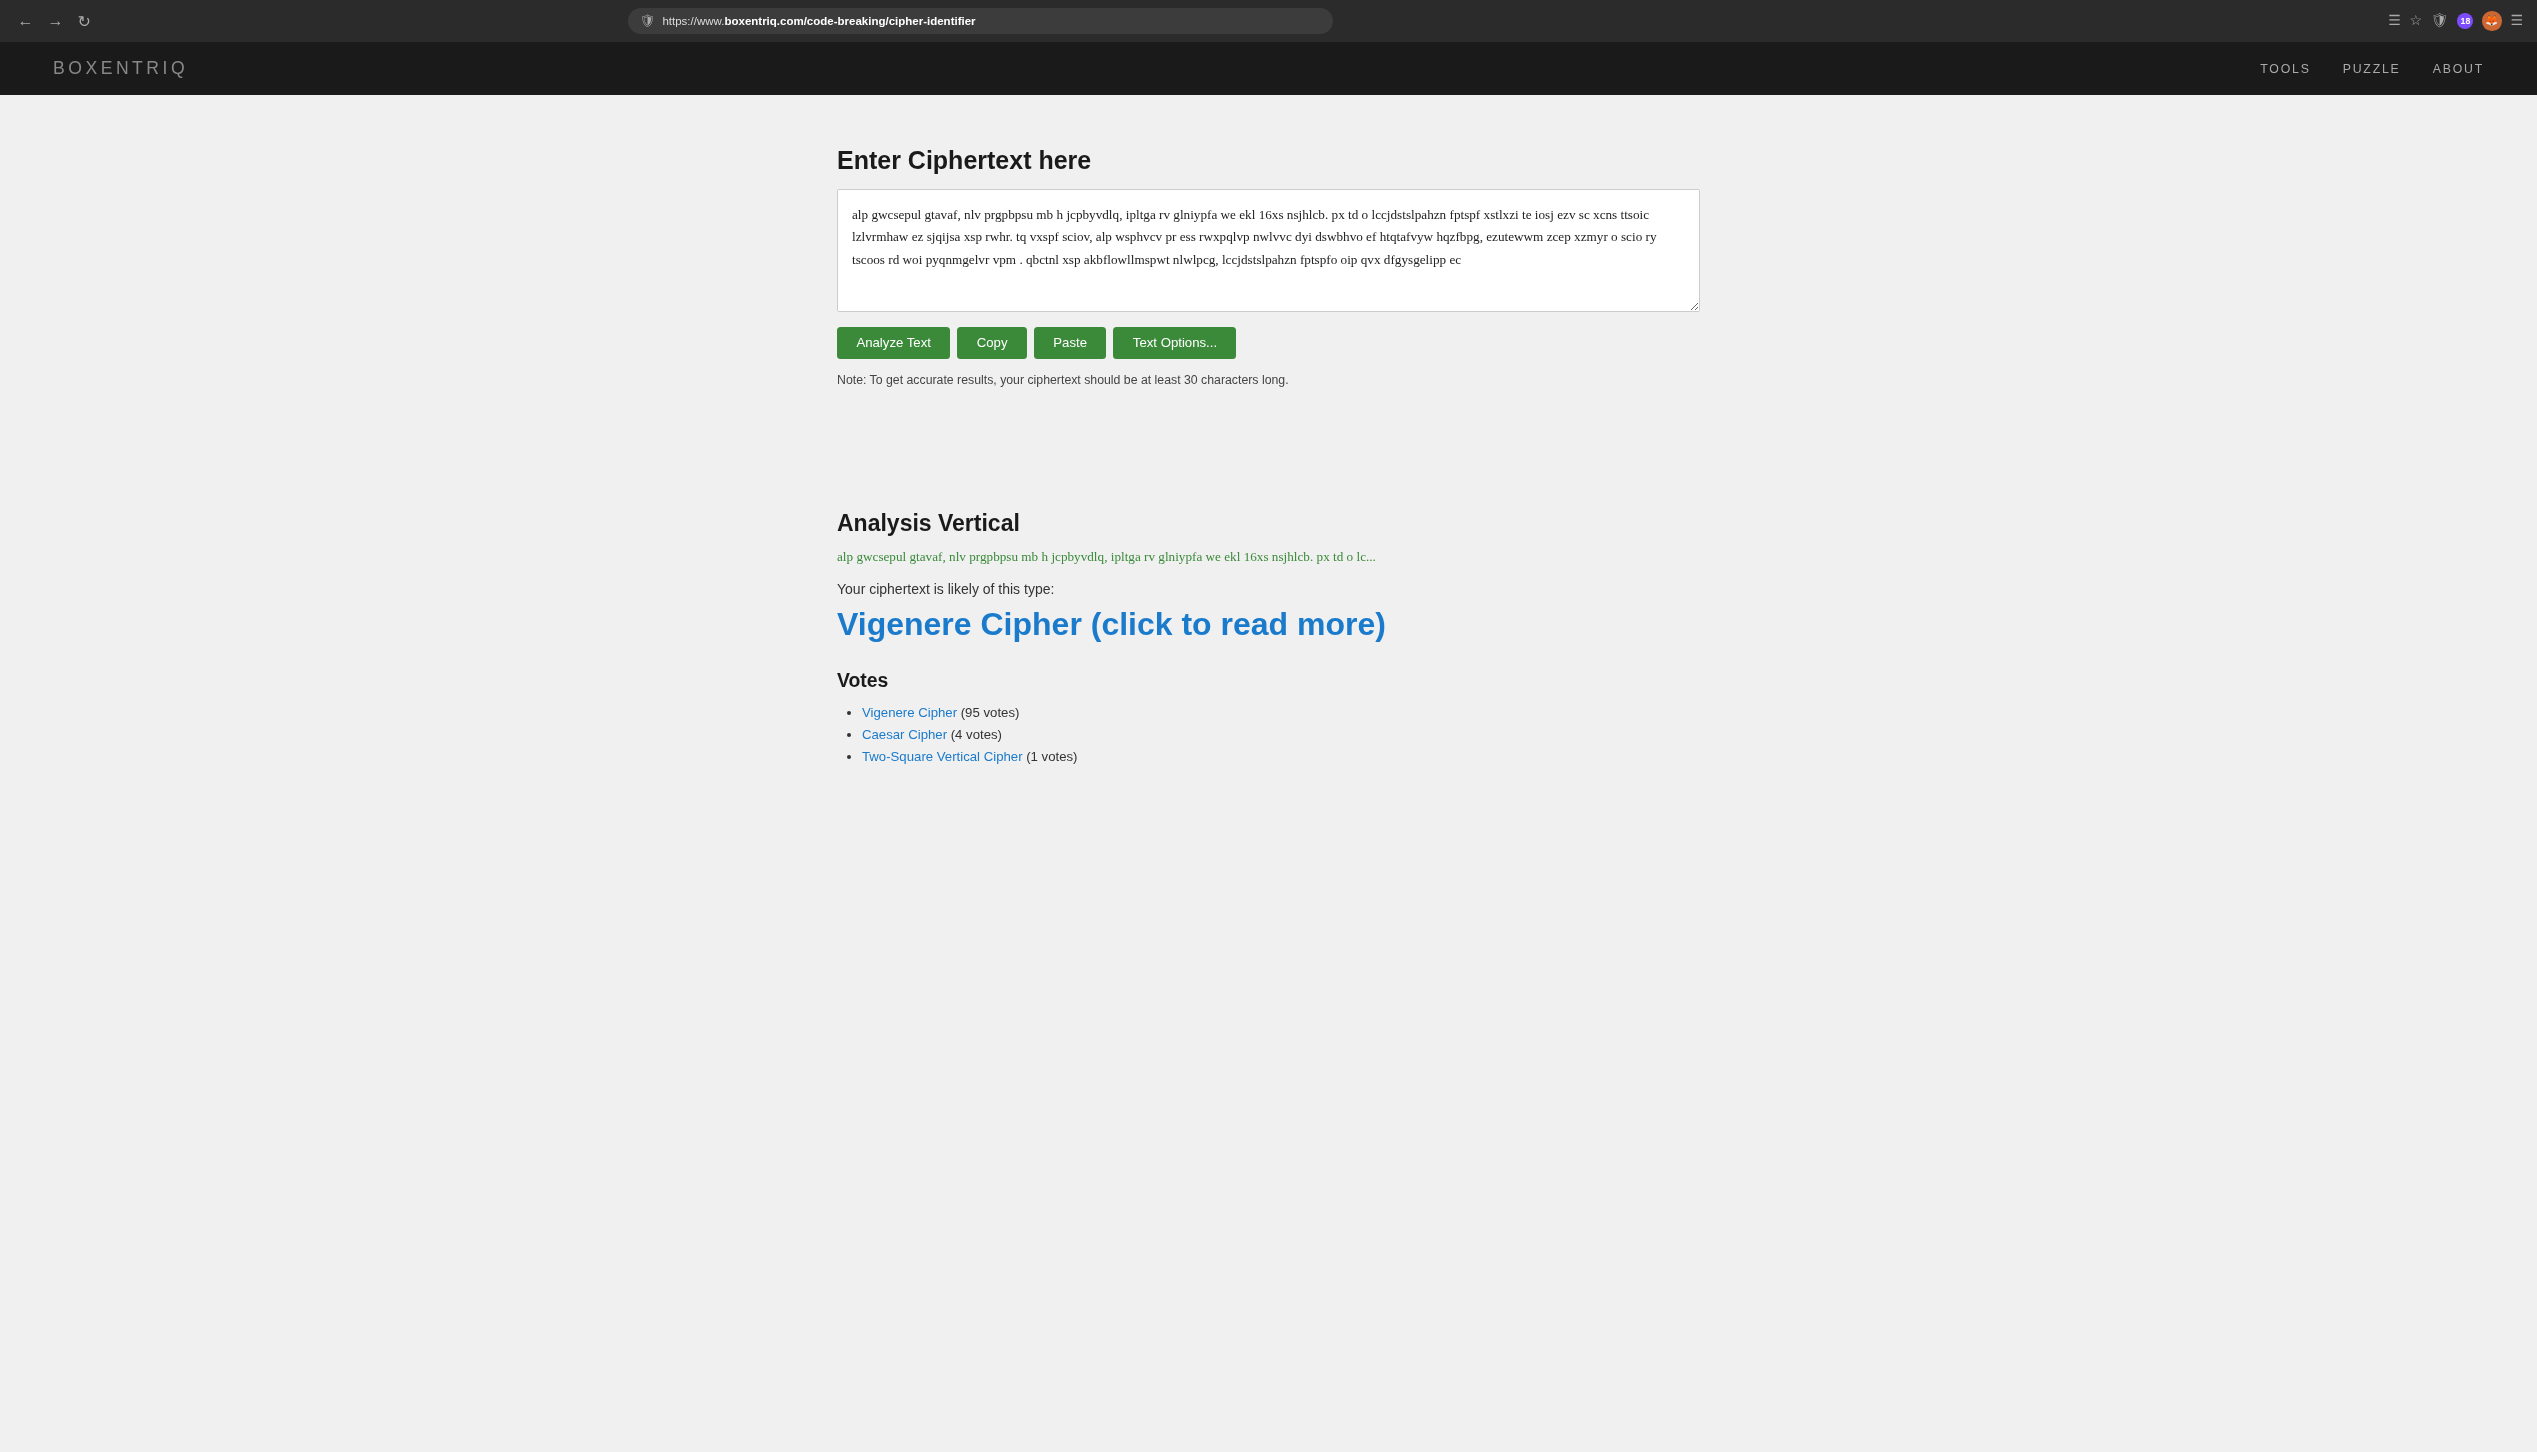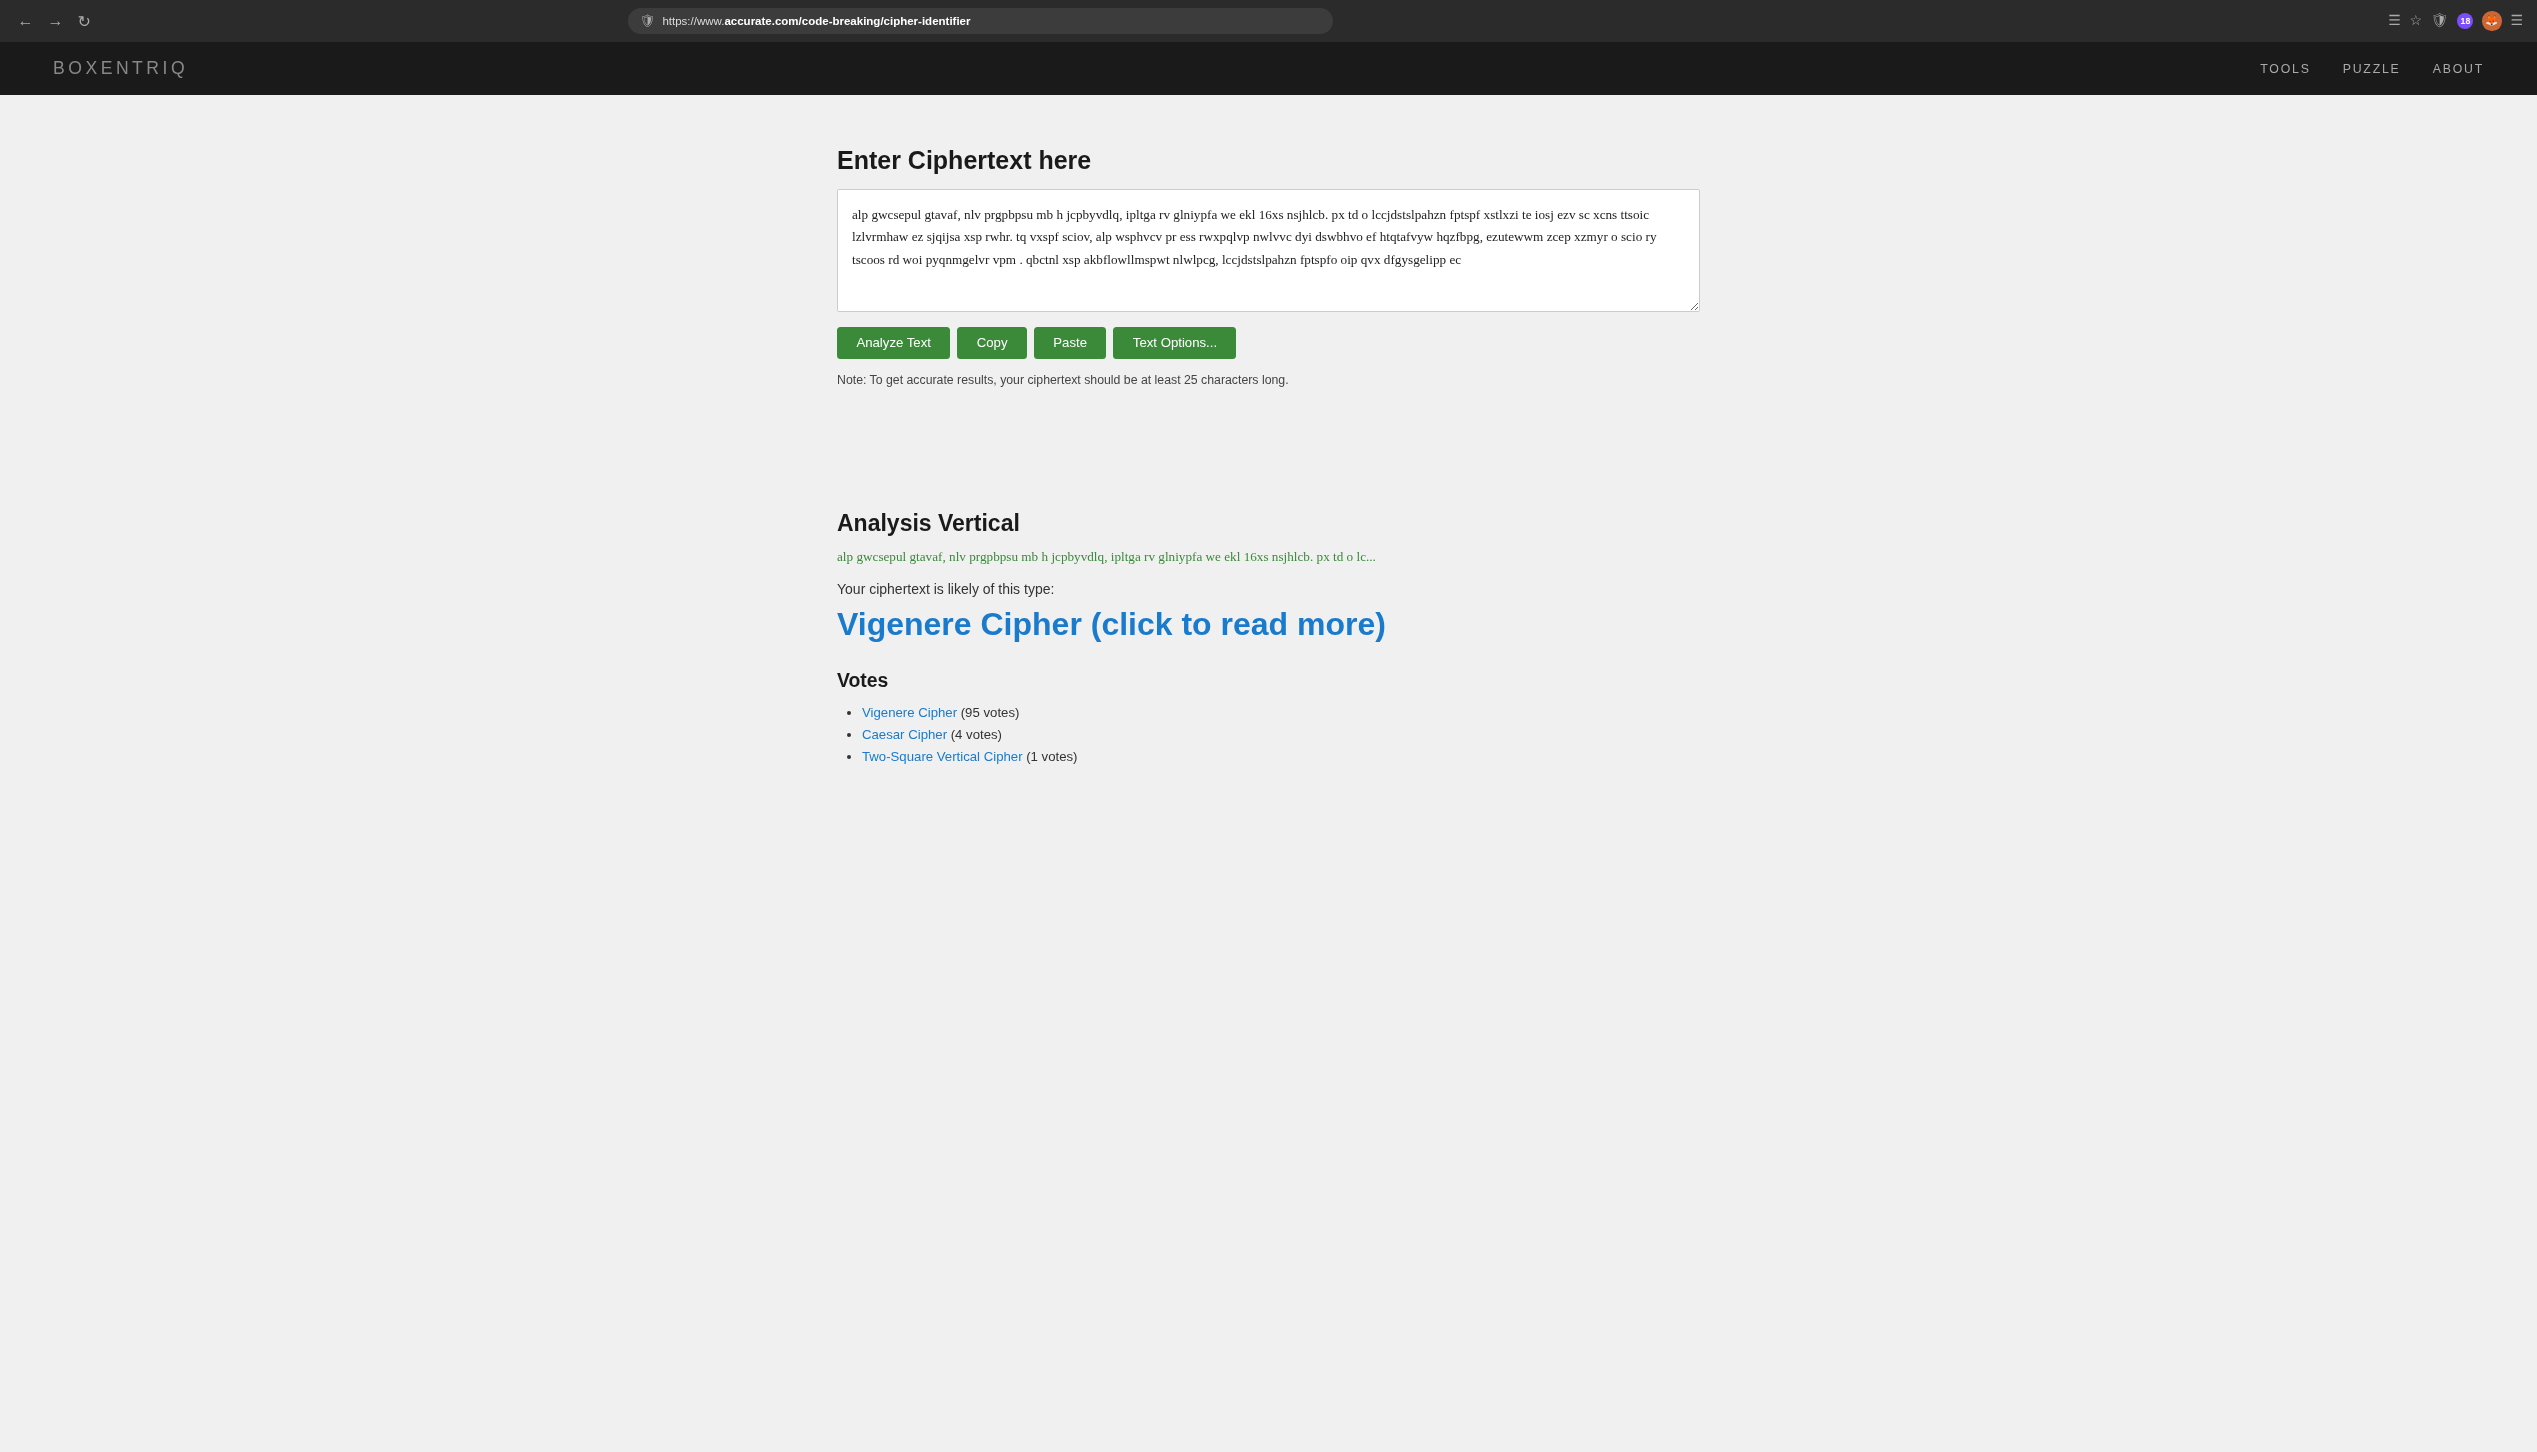--- a/index.html
+++ b/index.html
@@ -247,21 +247,21 @@
 
 <div class="browser-chrome">
   <div class="browser-nav-icons">
     <span class="nav-icon">←</span>
     <span class="nav-icon">→</span>
     <span class="nav-icon">↻</span>
   </div>
   <div class="address-bar-container">
     <span class="address-shield">🛡</span>
     <span class="address-bar-url">
-      https://www.<span>accurate.com</span><span>/code-breaking/cipher-identifier</span>
+      https://www.<span>boxentriq.com</span><span>/code-breaking/cipher-identifier</span>
     </span>
   </div>
   <div class="browser-actions">
     <span class="browser-action-icon">☰</span>
     <span class="browser-action-icon">☆</span>
     <span class="browser-action-icon">🛡</span>
     <div class="badge">18</div>
     <div class="avatar-circle">🦊</div>
     <span class="browser-action-icon">☰</span>
   </div>
@@ -280,21 +280,21 @@
 
   <div class="input-section">
     <h2 class="section-title">Enter Ciphertext here</h2>
     <textarea class="ciphertext-area" style="">alp gwcsepul gtavaf, nlv prgpbpsu mb h jcpbyvdlq, ipltga rv glniypfa we ekl 16xs nsjhlcb. px td o lccjdstslpahzn fptspf xstlxzi te iosj ezv sc xcns ttsoic lzlvrmhaw ez sjqijsa xsp rwhr. tq vxspf sciov, alp wsphvcv pr ess rwxpqlvp nwlvvc dyi dswbhvo ef htqtafvyw hqzfbpg, ezutewwm zcep xzmyr o scio ry tscoos rd woi pyqnmgelvr vpm . qbctnl xsp akbflowllmspwt nlwlpcg, lccjdstslpahzn fptspfo oip qvx dfgysgelipp ec</textarea>
     <div class="button-row">
       <button class="btn-green">Analyze Text</button>
       <button class="btn-green">Copy</button>
       <button class="btn-green">Paste</button>
       <button class="btn-green">Text Options...</button>
     </div>
-    <p class="note-text">Note: To get accurate results, your ciphertext should be at least 25 characters long.</p>
+    <p class="note-text">Note: To get accurate results, your ciphertext should be at least 30 characters long.</p>
   </div>
 
   <div class="divider-space"></div>
 
   <div class="analysis-section">
     <h2 class="analysis-title">Analysis Vertical</h2>
     <p class="ciphertext-preview">alp gwcsepul gtavaf, nlv prgpbpsu mb h jcpbyvdlq, ipltga rv glniypfa we ekl 16xs nsjhlcb. px td o lc...</p>
     <p class="cipher-type-label">Your ciphertext is likely of this type:</p>
     <a href="#" class="cipher-type-link">Vigenere Cipher (click to read more)</a>
 

